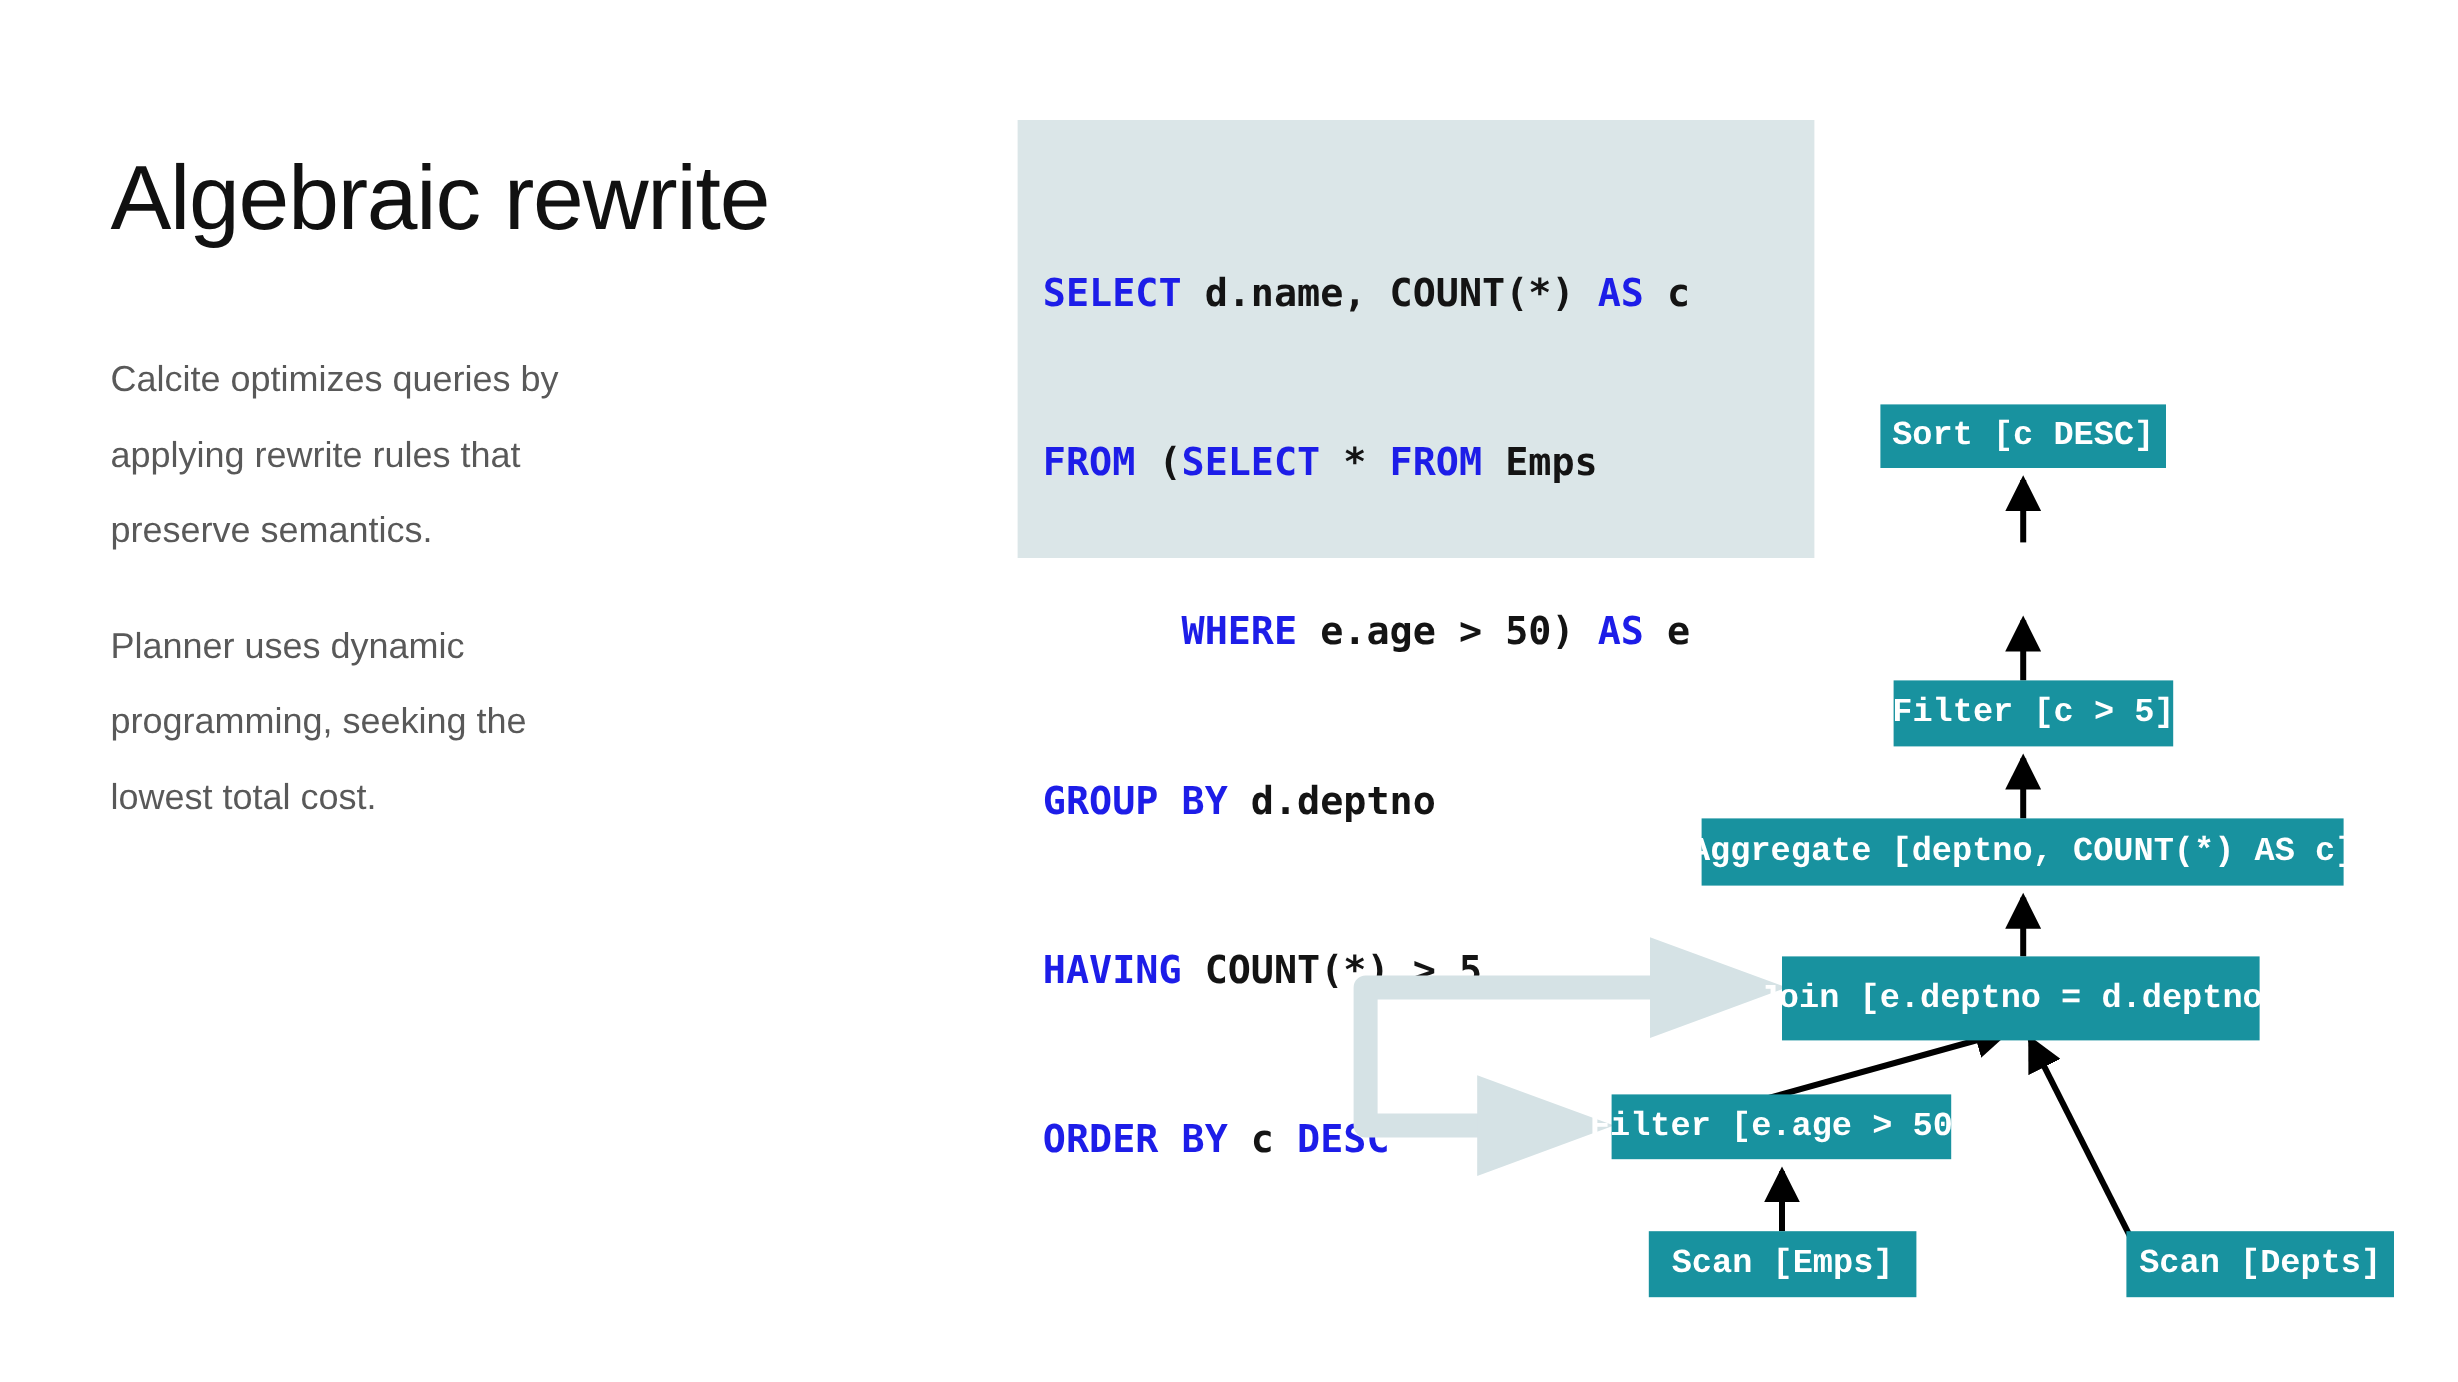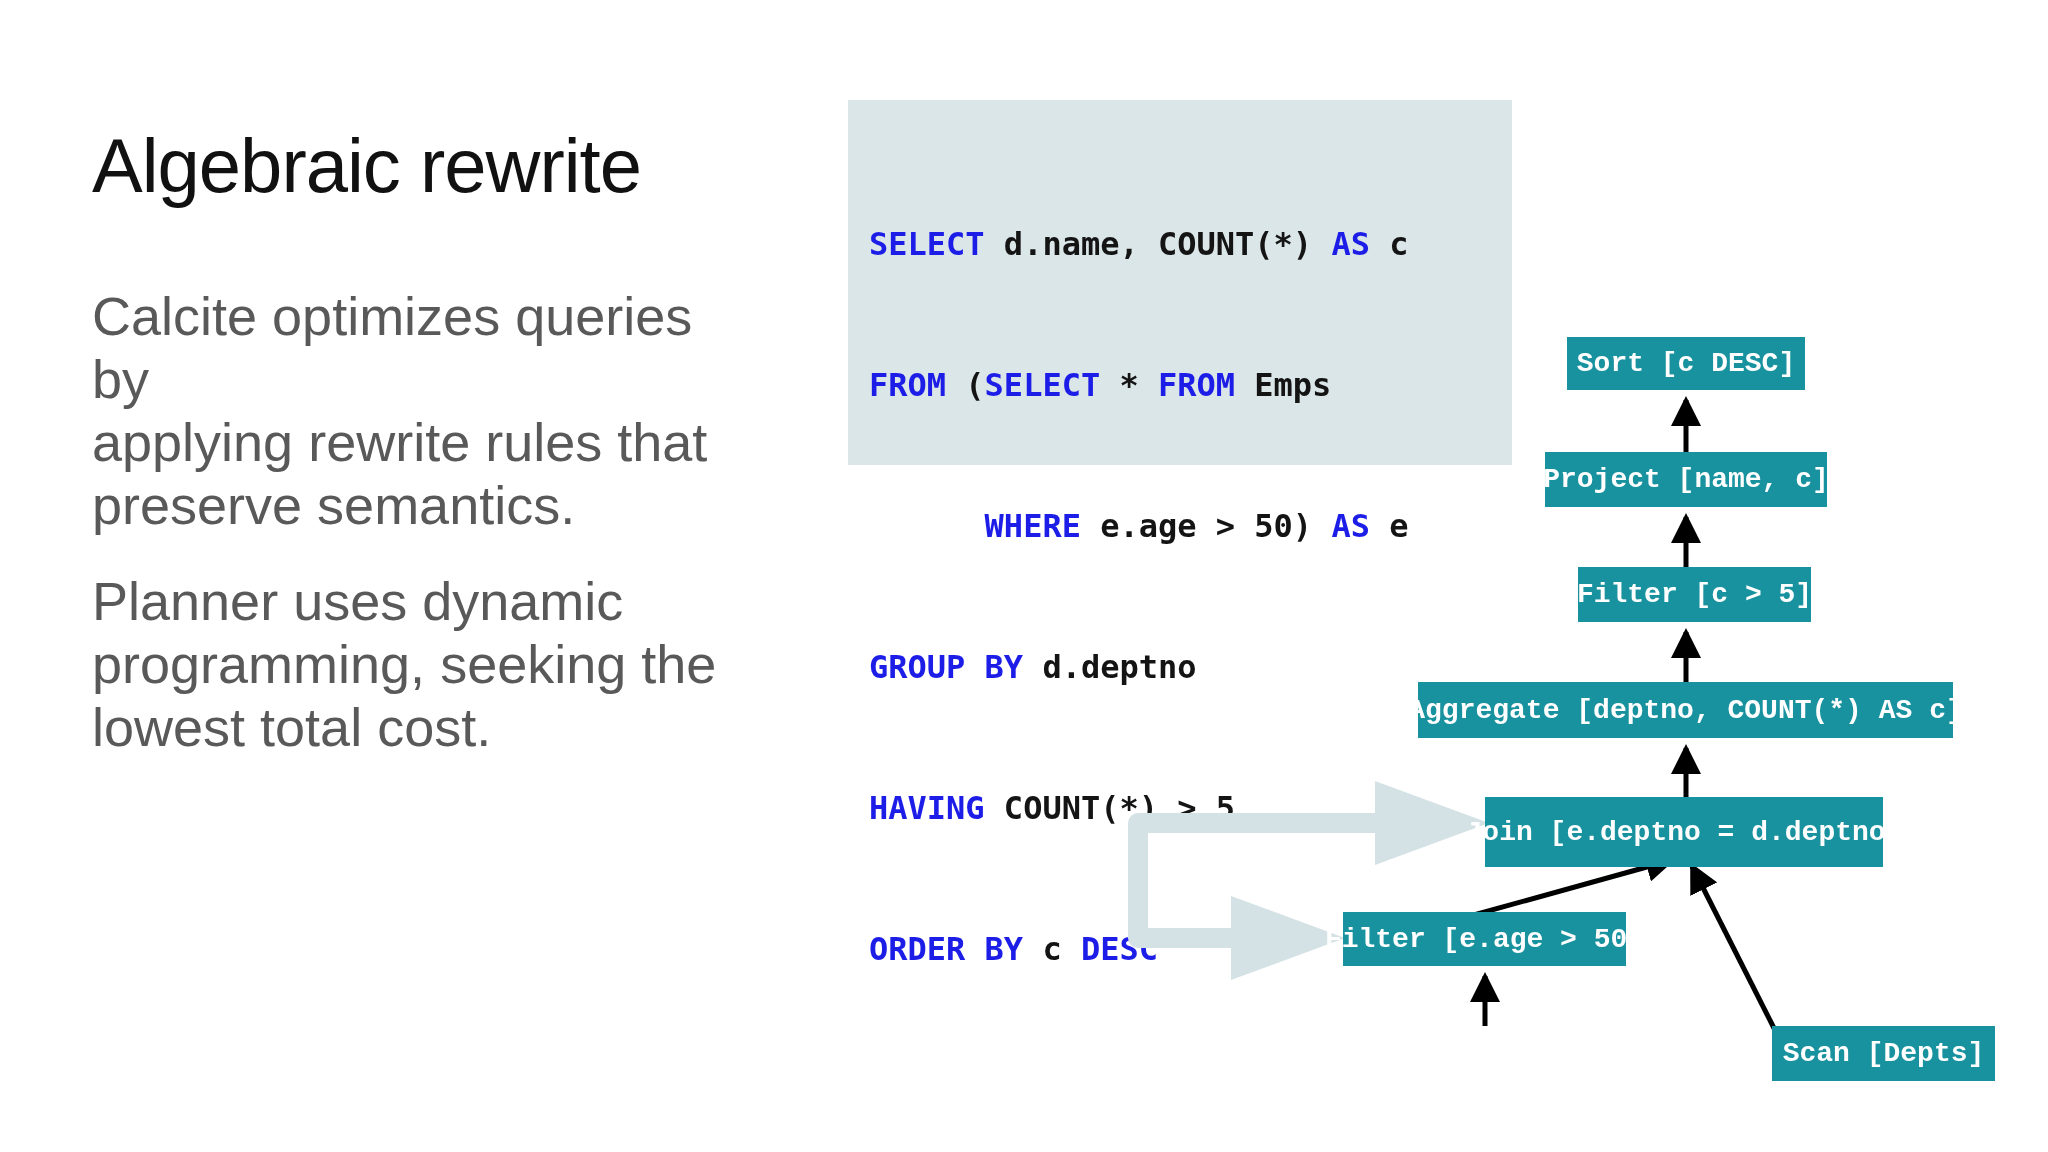--- a/index.html
+++ b/index.html
@@ -16,21 +16,21 @@
     width:2048px;height:1152px;
     background:#ffffff;
     overflow:hidden;
     font-family:"Liberation Sans", sans-serif;
   }
   .left-col{position:absolute;left:92px;top:126px;width:640px;}
   .title{
     font-size:76px;line-height:1.05;font-weight:400;color:var(--ink);
     letter-spacing:-1px;
   }
-  .para{margin-top:0;color:var(--gray);font-size:54px;line-height:63px;}
+  .para{margin-top:0;color:var(--gray);font-size:30px;line-height:63px;}
   .para-1{margin-top:79px;}
   .para-2{margin-top:33px;}
   .code-block{
     position:absolute;left:848px;top:100px;width:664px;height:365px;
     background:var(--codebg);
     box-sizing:border-box;
     padding:27px 0 12px 21px;
     font-family:"DejaVu Sans Mono","Liberation Mono",monospace;
     font-weight:bold;
     font-size:32px;line-height:47px;
@@ -106,20 +106,20 @@
   <div class="code-block">
     <div class="code-line"><span class="kw">SELECT</span><span class=""> d.name, COUNT(*) </span><span class="kw">AS</span><span class=""> c</span></div>
     <div class="code-line"><span class="kw">FROM</span><span class=""> (</span><span class="kw">SELECT</span><span class=""> * </span><span class="kw">FROM</span><span class=""> Emps</span></div>
     <div class="code-line"><span class="">      </span><span class="kw">WHERE</span><span class=""> e.age &gt; 50) </span><span class="kw">AS</span><span class=""> e</span></div>
     <div class="code-line"><span class="kw">GROUP BY</span><span class=""> d.deptno</span></div>
     <div class="code-line"><span class="kw">HAVING</span><span class=""> COUNT(*) &gt; 5</span></div>
     <div class="code-line"><span class="kw">ORDER BY</span><span class=""> c </span><span class="kw">DESC</span></div>
   </div>
 
   <div class="plan-node n-sort">Sort [c DESC]</div>
-  <div class="plan-node n-project">Project [name, c]</div>
   <div class="plan-node n-filter-c">Filter [c &gt; 5]</div>
   <div class="plan-node n-aggregate">Aggregate [deptno, COUNT(*) AS c]</div>
   <div class="plan-node n-join">Join [e.deptno = d.deptno]</div>
   <div class="plan-node n-filter-age">Filter [e.age &gt; 50]</div>
+  <div class="plan-node n-scan-emps">Scan [Emps]</div>
   <div class="plan-node n-scan-depts">Scan [Depts]</div>
 
 </div>
 
 </body></html>

